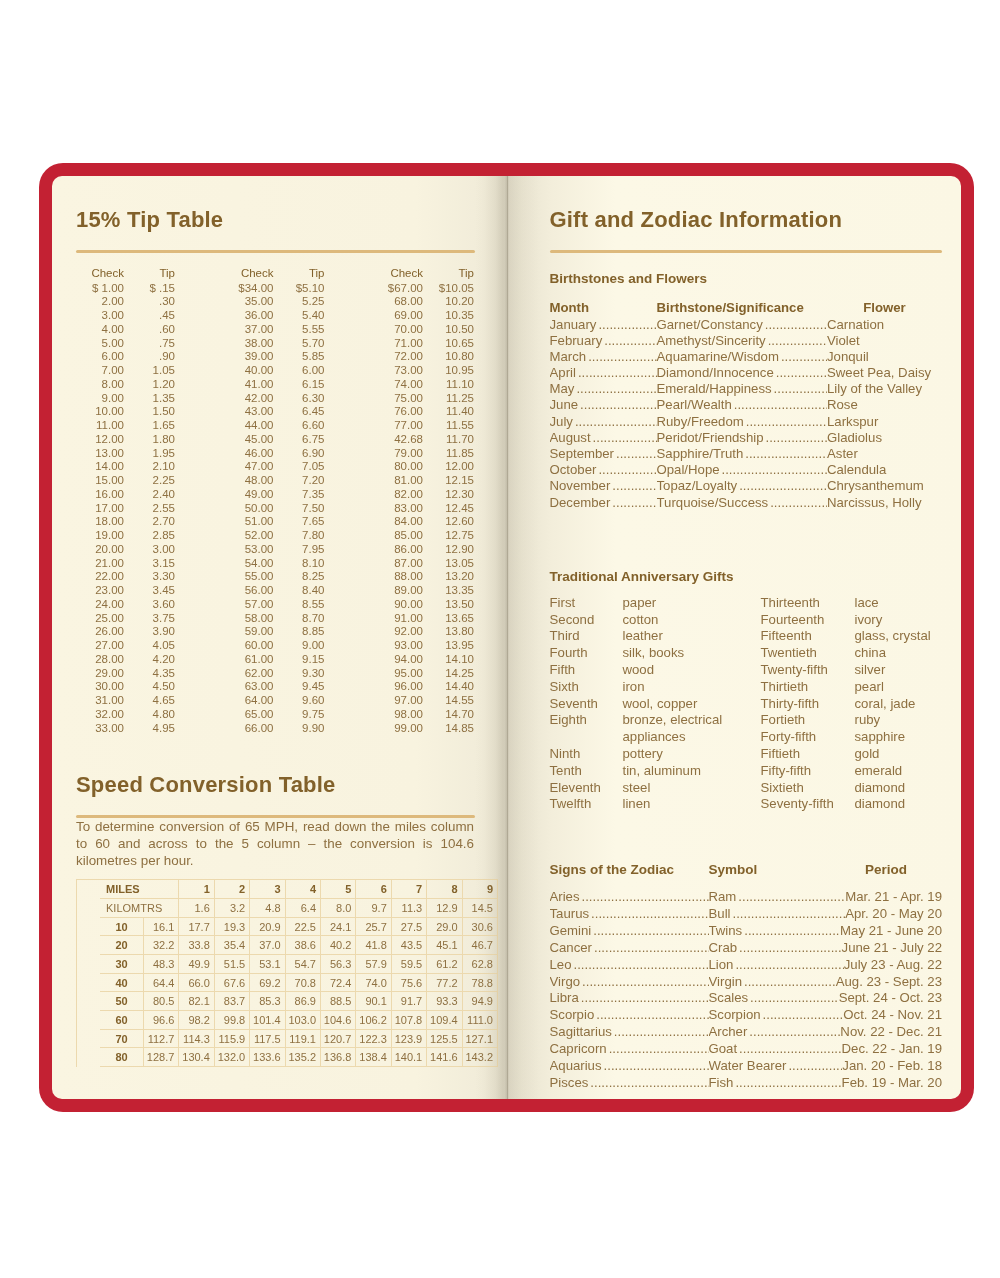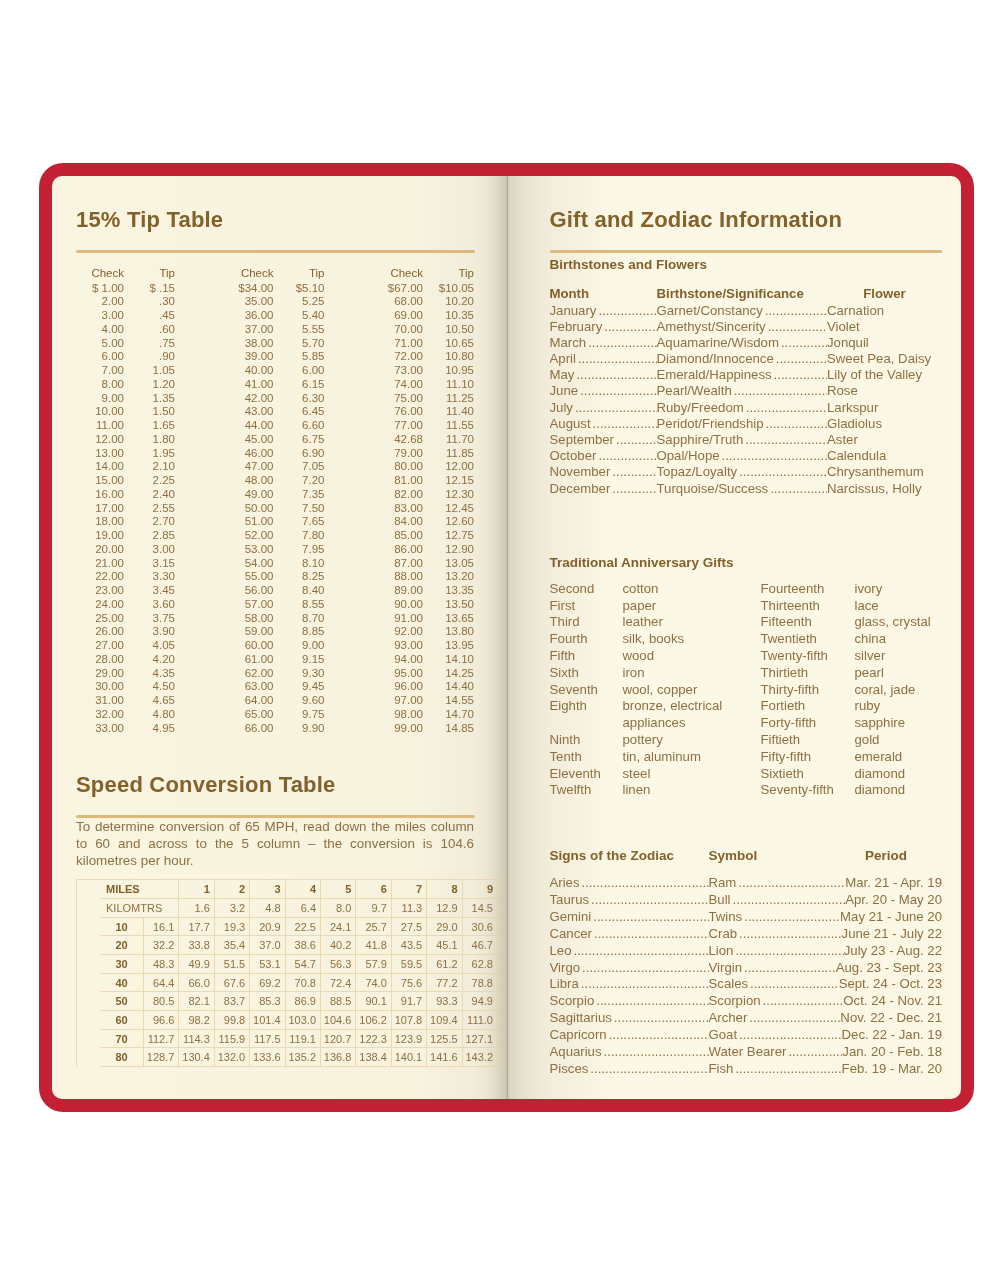--- a/index.html
+++ b/index.html
@@ -672,21 +672,21 @@
             <div class="sp-cell sp-num">143.2</div>
           </div>
           </div>
       </div>
     </div>
 
     <div class="page right">
       <div class="page-title">Gift and Zodiac Information</div>
       <div class="rule"></div>
 
-      <div class="subhead" style="margin-top:3px;">Birthstones and Flowers</div>
+      <div class="subhead" style="margin-top:17px;">Birthstones and Flowers</div>
       <div class="bs-head-row">
         <span class="bs-h1">Month</span>
         <span class="bs-h2">Birthstone/Significance</span>
         <span class="bs-h3">Flower</span>
       </div>
       <div>
 
       <div class="bs-row">
           <span class="bs-c1">
               <span class="lbl">January</span>
@@ -818,30 +818,30 @@
               <span class="lead"></span>
             </span>
           <span class="bs-c3">Narcissus, Holly</span>
         </div>
         </div>
 
       <div class="subhead mt-ann">Traditional Anniversary Gifts</div>
       <div class="ann-rows">
 
       <div class="ann-row">
+          <span>First</span>
+          <span>paper</span>
+          <span>Thirteenth</span>
+          <span>lace</span>
+        </div>
+          <div class="ann-row">
           <span>Second</span>
           <span>cotton</span>
           <span>Fourteenth</span>
           <span>ivory</span>
-        </div>
-          <div class="ann-row">
-          <span>First</span>
-          <span>paper</span>
-          <span>Thirteenth</span>
-          <span>lace</span>
         </div>
           <div class="ann-row">
           <span>Third</span>
           <span>leather</span>
           <span>Fifteenth</span>
           <span>glass, crystal</span>
         </div>
           <div class="ann-row">
           <span>Fourth</span>
           <span>silk, books</span>

